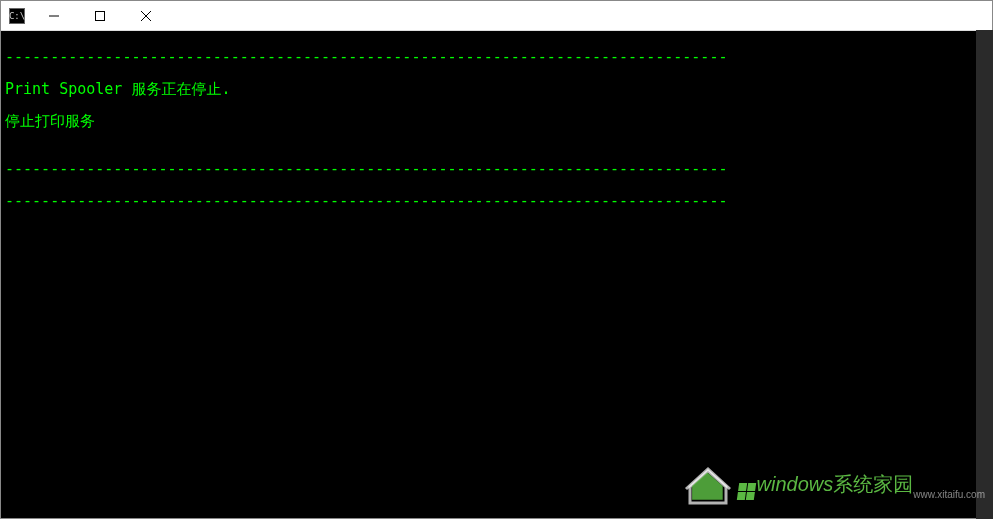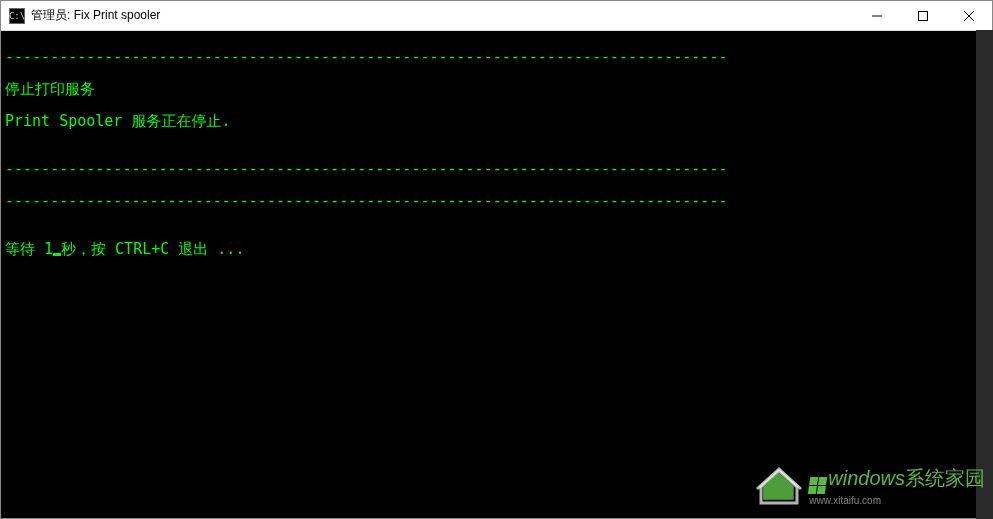--- a/index.html
+++ b/index.html
@@ -109,60 +109,59 @@
     }
     .watermark-house {
       position: relative;
     }
     .watermark-house svg {
       width: 48px;
       height: 48px;
     }
     .watermark-text {
       display: flex;
-      flex-direction: column;
+      flex-direction: row;
       line-height: 1;
     }
     .watermark-brand {
       font-size: 20px;
       font-weight: 400;
       color: #5bb843;
       font-family: "Microsoft YaHei", sans-serif;
       display: flex;
       align-items: baseline;
     }
     .watermark-win {
       color: #5bb843;
       font-style: italic;
     }
     .watermark-sub {
       font-size: 10px;
       color: rgba(255,255,255,0.5);
       font-family: Arial, sans-serif;
-      margin-top: 2px;
+      margin-top: 16px;
     }
     .watermark-flag {
       display: inline-grid;
       grid-template-columns: 8px 8px;
       grid-template-rows: 8px 8px;
       gap: 1px;
       margin-right: 2px;
       transform: skewX(-8deg);
     }
     .watermark-flag span {
       background: #5bb843;
     }
   </style>
 </head>
 <body>
 
 <div class="window">
   <div class="titlebar">
     <span class="titlebar-icon">C:\</span>
-    <span class="titlebar-title">管理员:  Fix Print spooler</span>
     <div class="window-controls">
       <div class="window-control">
         <svg viewBox="0 0 10 10">
             <line x1="0" y1="5" x2="10" y2="5" stroke="#000" stroke-width="1"></line>
           </svg>
       </div>
       <div class="window-control">
         <svg viewBox="0 0 10 10">
             <rect x="0.5" y="0.5" width="9" height="9" fill="none" stroke="#000" stroke-width="1"></rect>
           </svg>
@@ -171,27 +170,26 @@
         <svg viewBox="0 0 10 10">
             <line x1="0" y1="0" x2="10" y2="10" stroke="#000" stroke-width="1"></line>
             <line x1="10" y1="0" x2="0" y2="10" stroke="#000" stroke-width="1"></line>
           </svg>
       </div>
     </div>
   </div>
 
   <div class="terminal">
 <span class="terminal-line">--------------------------------------------------------------------------------</span>
+<span class="terminal-line">Print Spooler 服务正在停止.</span>
 <span class="terminal-line">停止打印服务</span>
-<span class="terminal-line">Print Spooler 服务正在停止.</span>
 <span class="terminal-line"></span>
 <span class="terminal-line">--------------------------------------------------------------------------------</span>
 <span class="terminal-line">--------------------------------------------------------------------------------</span>
 <span class="terminal-line"></span>
-<span class="terminal-line"><span>等待 1</span><span class="cursor"></span><span>秒，按 CTRL+C 退出 ...</span></span>
   </div>
 
   <div class="scrollbar"></div>
 </div>
 
 <div class="watermark">
   <div class="watermark-house">
     <svg viewBox="0 0 48 48">
       <path d="M6 26 L24 10 L42 26 L42 42 L6 42 Z" fill="none" stroke="#ffffff" stroke-width="3" stroke-opacity="0.7"></path>
       <path d="M2 28 L24 8 L46 28" fill="none" stroke="#ffffff" stroke-width="3" stroke-opacity="0.7"></path>

